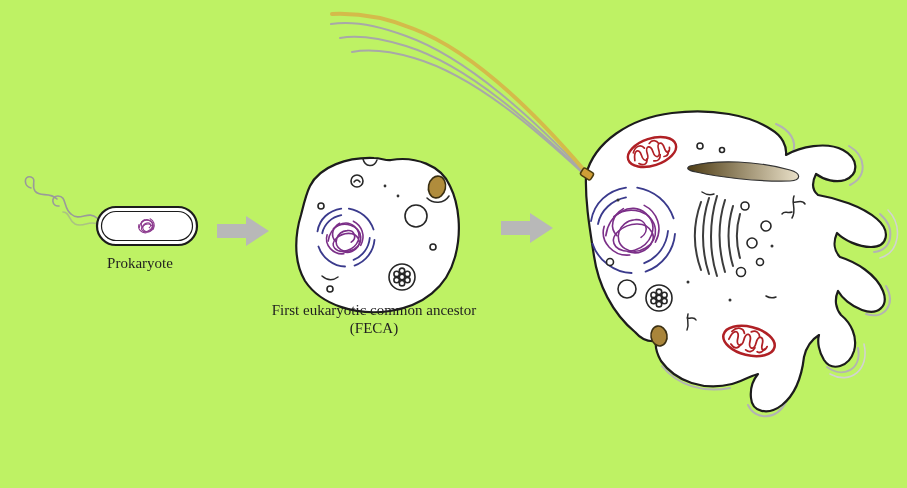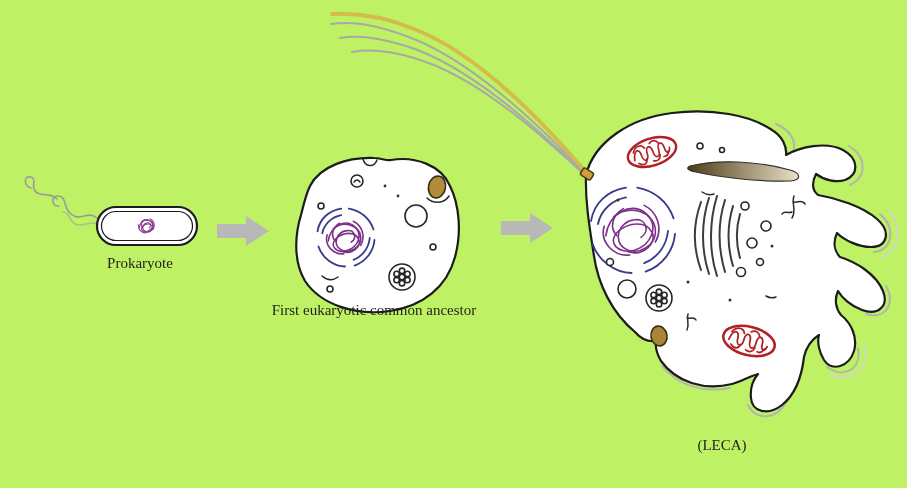--- a/index.html
+++ b/index.html
@@ -209,19 +209,19 @@
     <circle class="dotfill" cx="618" cy="200" r="1.5"></circle>
   </g>
 </svg>
 
 <div class="label" style="left:140px; top:254px;">
   <div>Prokaryote</div>
 </div>
 
 <div class="label" style="left:374px; top:301px;">
   <div>First eukaryotic common ancestor</div>
+  <div>(FECA)</div>
 </div>
 
 <div class="label" style="left:722px; top:436px;">
-  <div>(LECA)</div>
 </div>
 
 </div>
 
 </body></html>

